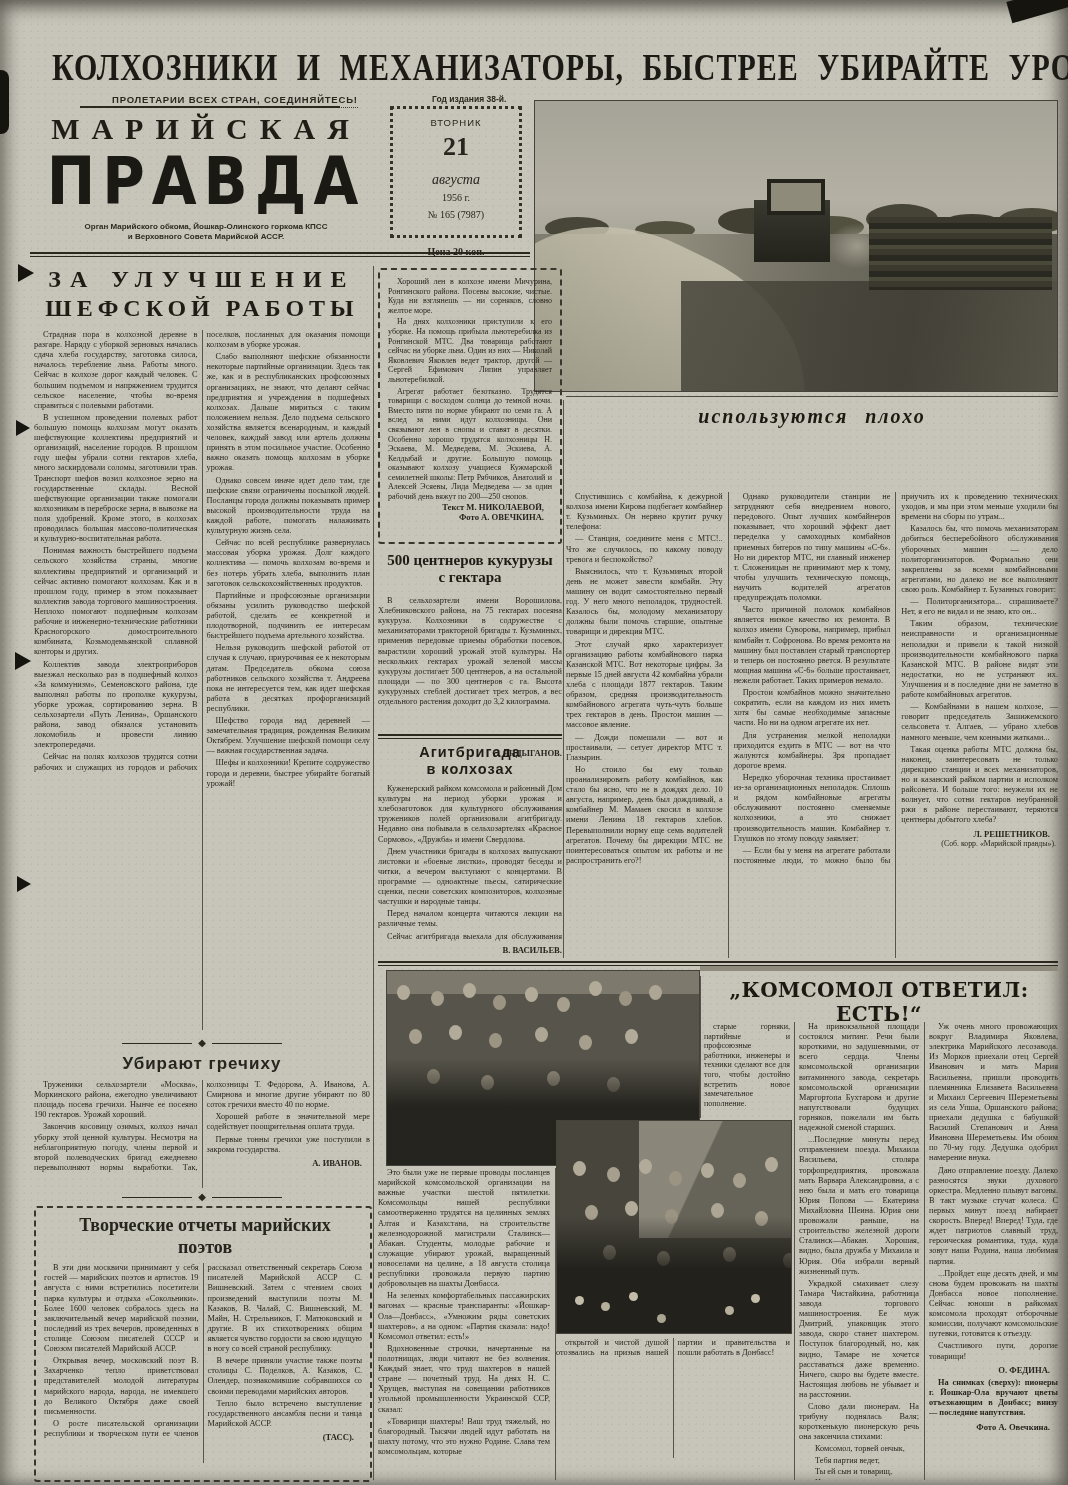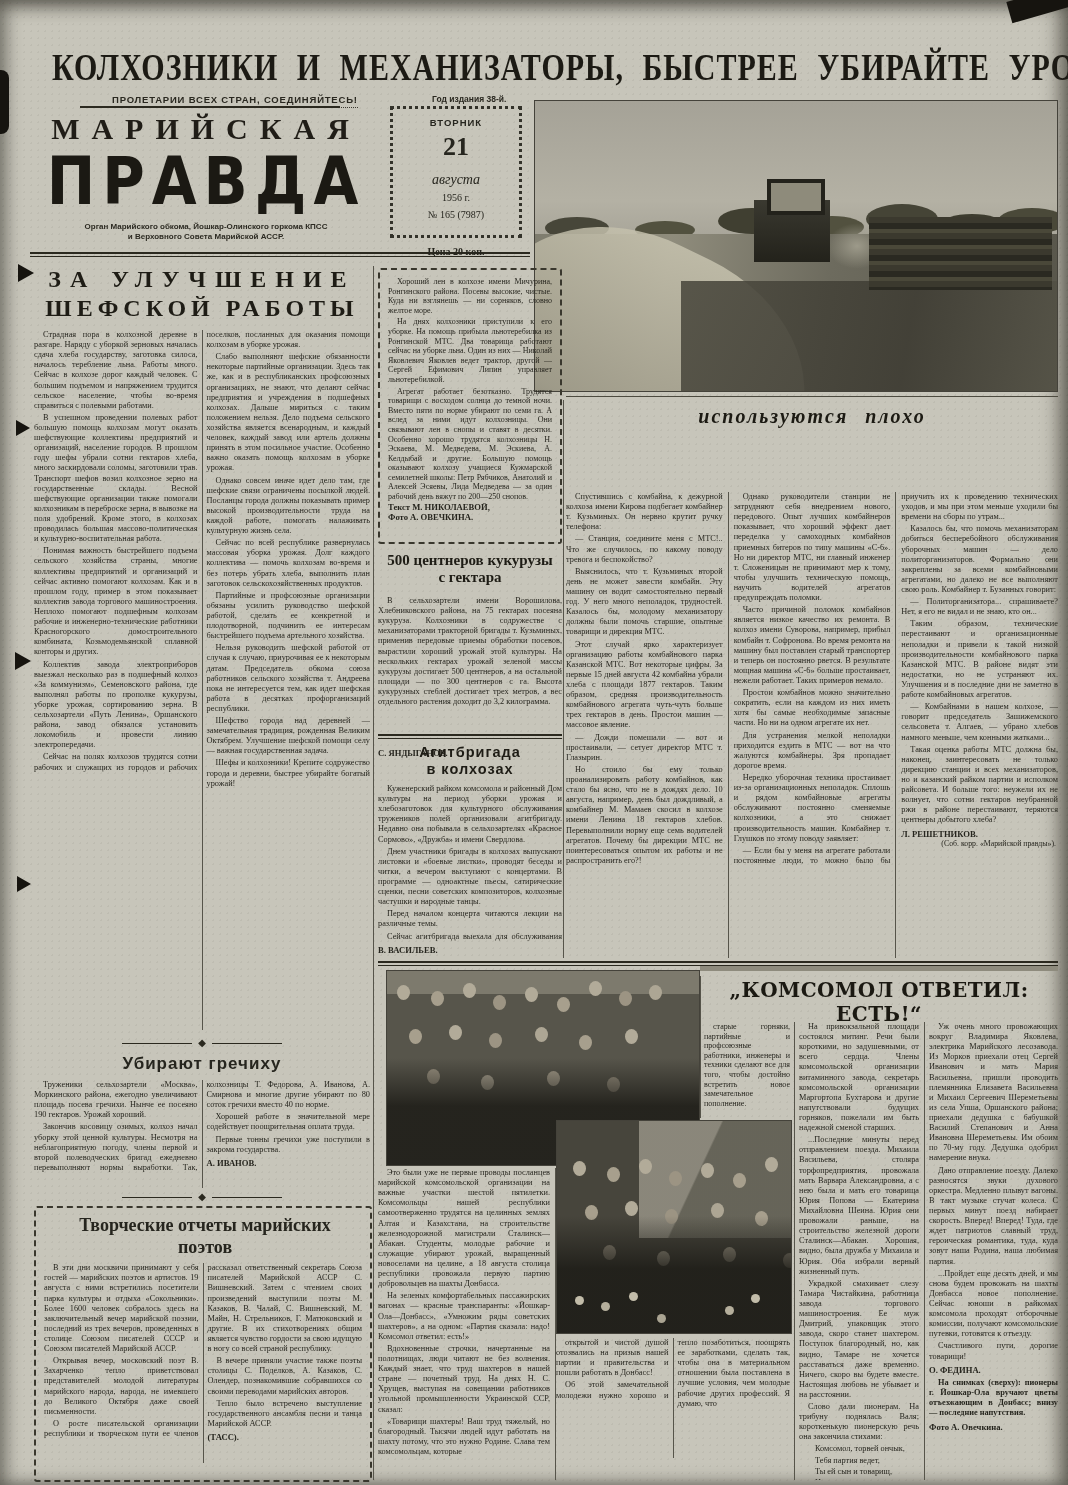--- a/index.html
+++ b/index.html
@@ -19,21 +19,21 @@
           font-size:9.5px;letter-spacing:.8px;border-bottom:1px dotted #3a382f;padding-bottom:2px;color:#2a2820;}
   .edyear{left:432px;top:94px;font-family:"Liberation Sans",sans-serif;font-weight:bold;font-size:8.5px;color:#2a2820;}
   .mast-top{left:40px;top:112px;width:332px;text-align:center;font-weight:bold;
             font-size:30px;letter-spacing:12px;color:#201d17;}
   .mast-main{left:40px;top:144px;width:332px;text-align:center;font-family:"DejaVu Sans",sans-serif;
              font-weight:900;font-size:58px;letter-spacing:7px;transform:scaleY(1.12);transform-origin:top;color:#1b1913;}
   .organ{left:40px;top:222px;width:332px;text-align:center;font-family:"Liberation Sans",sans-serif;
          font-weight:bold;font-size:8px;line-height:1.3;color:#2c2a22;}
   .issue-box{left:390px;top:106px;width:132px;height:132px;border:3px dotted #33322a;
              text-align:center;padding-top:8px;box-sizing:border-box;}
-  .ib-weekday{font-family:"Liberation Sans",sans-serif;font-weight:bold;font-size:9.5px;letter-spacing:1px;}
+  .ib-weekday{font-family:"Liberation Sans",sans-serif;font-weight:normal;font-size:9.5px;letter-spacing:1px;}
   .ib-day{font-weight:bold;font-size:26px;margin-top:4px;}
   .ib-month{font-style:italic;font-size:14px;margin-top:10px;}
   .ib-year{font-size:10px;margin-top:4px;}
   .ib-num{font-weight:normal;font-size:10px;margin-top:6px;}
   .ib-price{left:390px;top:246px;width:132px;text-align:center;font-weight:bold;font-size:10px;}
   
   .rule-double{border-top:2px solid #2b291f;border-bottom:1px solid #2b291f;height:2px;}
   .rule-thin{background:#4c4a3f;height:1px;}
   .vrule{width:1px;background:#56544a;}
   .smudge{background:#8e8b7d;}
@@ -54,21 +54,21 @@
   .t-mts .l2{font-size:20px;word-spacing:10px;letter-spacing:2px;margin-top:1px;}
   .t-kom{width:358px;text-align:center;font-weight:900;font-size:20px;letter-spacing:.5px;
          font-family:"DejaVu Serif",serif;color:#1b1912;}
   .t-gre{width:336px;text-align:center;font-family:"Liberation Sans",sans-serif;font-weight:bold;font-size:17px;letter-spacing:1px;}
   .t-poets{width:338px;text-align:center;font-weight:bold;font-size:18px;line-height:1.2;}
   .body{font-size:8.3px;line-height:1.22;text-align:justify;overflow:hidden;}
   .body p{margin:0 0 2px;text-indent:9px;}
   .small{font-size:8px;line-height:1.2;}
   .cols2{columns:2;column-gap:9px;column-rule:1px solid #56544a;}
   .cols3{columns:3;column-gap:11px;column-rule:1px solid #56544a;}
-  .byline{font-weight:bold;font-size:8.6px;padding-right:8px;margin-top:3px;}
+  .byline{text-align:right;font-weight:bold;font-size:8.6px;padding-right:8px;margin-top:3px;}
   .byline2{text-align:right;font-size:7.8px;padding-right:2px;}
   .wavy{border:2px dashed #39372d;border-radius:3px;box-sizing:border-box;}
   .boxpad{padding:7px 8px;box-sizing:border-box;}
   .verse p{text-indent:0;text-align:left;margin:0 0 1px 16px;}
   
   .photo{border:1px solid #44423a;overflow:hidden;background:#7d7b70;}
   .ph-sky{position:absolute;left:0;right:0;top:0;height:46%;background:linear-gradient(#a5a297,#b4b1a4 75%,#a9a69a);}
   .ph-trees{position:absolute;top:40%;left:2%;width:64px;height:22px;background:#474639;border-radius:50%;
       box-shadow:88px 2px 0 -2px #52513f,175px -7px 0 2px #403f31,255px -1px 0 0 #52513f,
                  325px -9px 0 4px #454436,395px -3px 0 0 #3d3c2f,455px -7px 0 2px #4a4939;}
@@ -217,21 +217,21 @@
         <p>— Дожди помешали — вот и простаивали, — сетует директор МТС т. Глазырин.</p>
         <p>Но стоило бы ему только проанализировать работу комбайнов, как стало бы ясно, что не в дождях дело. 10 августа, например, день был дождливый, а комбайнер М. Мамаев скосил в колхозе имени Ленина 18 гектаров хлебов. Перевыполнили норму еще семь водителей агрегатов. Почему бы дирекции МТС не поинтересоваться опытом их работы и не распространить его?!</p>
         <p>Однако руководители станции не затрудняют себя внедрением нового, передового. Опыт лучших комбайнеров показывает, что хороший эффект дает переделка у самоходных комбайнов приемных битеров по типу машины «С-6». Но ни директор МТС, ни главный инженер т. Сложеницын не принимают мер к тому, чтобы улучшить техническую помощь, научить водителей агрегатов предупреждать поломки.</p>
         <p>Часто причиной поломок комбайнов является низкое качество их ремонта. В колхоз имени Суворова, например, прибыл комбайн т. Софронова. Во время ремонта на машину был поставлен старый транспортер и теперь он постоянно рвется. В результате мощная машина «С-6» больше простаивает, нежели работает. Таких примеров немало.</p>
         <p>Простои комбайнов можно значительно сократить, если на каждом из них иметь хотя бы самые необходимые запасные части. Но ни на одном агрегате их нет.</p>
         <p>Для устранения мелкой неполадки приходится ездить в МТС — вот на что жалуются комбайнеры. Зря пропадает дорогое время.</p>
         <p>Нередко уборочная техника простаивает из-за организационных неполадок. Сплошь и рядом комбайновые агрегаты обслуживают постоянно сменяемые колхозники, а это снижает производительность машин. Комбайнер т. Глушков по этому поводу заявляет:</p>
         <p>— Если бы у меня на агрегате работали постоянные люди, то можно было бы приучить их к проведению технических уходов, и мы при этом меньше уходили бы времени на сборы по утрам...</p>
         <p>Казалось бы, что помочь механизаторам добиться бесперебойного обслуживания уборочных машин — дело политорганизаторов. Формально они закреплены за всеми комбайновыми агрегатами, но далеко не все выполняют свою роль. Комбайнер т. Бузанных говорит:</p>
         <p>— Политорганизатора... спрашиваете? Нет, я его не видал и не знаю, кто он...</p>
-        <p>Таким образом, технические перестаивают и организационные неполадки и привели к такой низкой производительности комбайнового парка Казанской МТС. В районе видят эти недостатки, но не устраняют их. Улучшения и в последние дни не заметно в работе комбайновых агрегатов.</p>
+        <p>Таким образом, технические неисправности и организационные неполадки и привели к такой низкой производительности комбайнового парка Казанской МТС. В районе видят эти недостатки, но не устраняют их. Улучшения и в последние дни не заметно в работе комбайновых агрегатов.</p>
         <p>— Комбайнами в нашем колхозе, — говорит председатель Зашижемского сельсовета т. Алгаев, — убрано хлебов намного меньше, чем конными жатками...</p>
         <p>Такая оценка работы МТС должна бы, наконец, заинтересовать не только дирекцию станции и всех механизаторов, но и казанский райком партии и исполком райсовета. И больше того: неужели их не волнует, что сотни гектаров неубранной ржи в районе перестаивают, теряются центнеры добытого хлеба?</p>
       </div>
     <div class="byline">Л. РЕШЕТНИКОВ.</div>
     <div class="byline2">(Соб. корр. «Марийской правды»).</div>
   </div>
 
   <div class="abs rule-double" style="left:378px;top:961px;width:680px;"></div>
   <div class="abs smudge" style="left:700px;top:966px;width:358px;height:5px;"></div>
 
@@ -315,16 +315,15 @@
 
   <div class="abs photo crowd" style="left:556px;top:1120px;width:234px;height:212px;background:#47453c;">
     <div class="wall"></div>
     <div class="faces" style="left:16px;top:40px;"></div>
     <div class="coats"></div>
     <div class="flowers"></div>
   </div>
 
   <div class="abs body cols2" style="left:556px;top:1338px;width:234px;height:120px;">
       <p>открытой и чистой душой отозвались на призыв нашей партии и правительства и пошли работать в Донбасс!</p>
-      <p>Об этой замечательной молодежи нужно хорошо и тепло позаботиться, поощрять ее заработками, сделать так, чтобы она в материальном отношении была поставлена в лучшие условия, чем молодые рабочие других профессий. Я думаю, что</p>
     </div>
 
 </div>
 
 </body></html>

